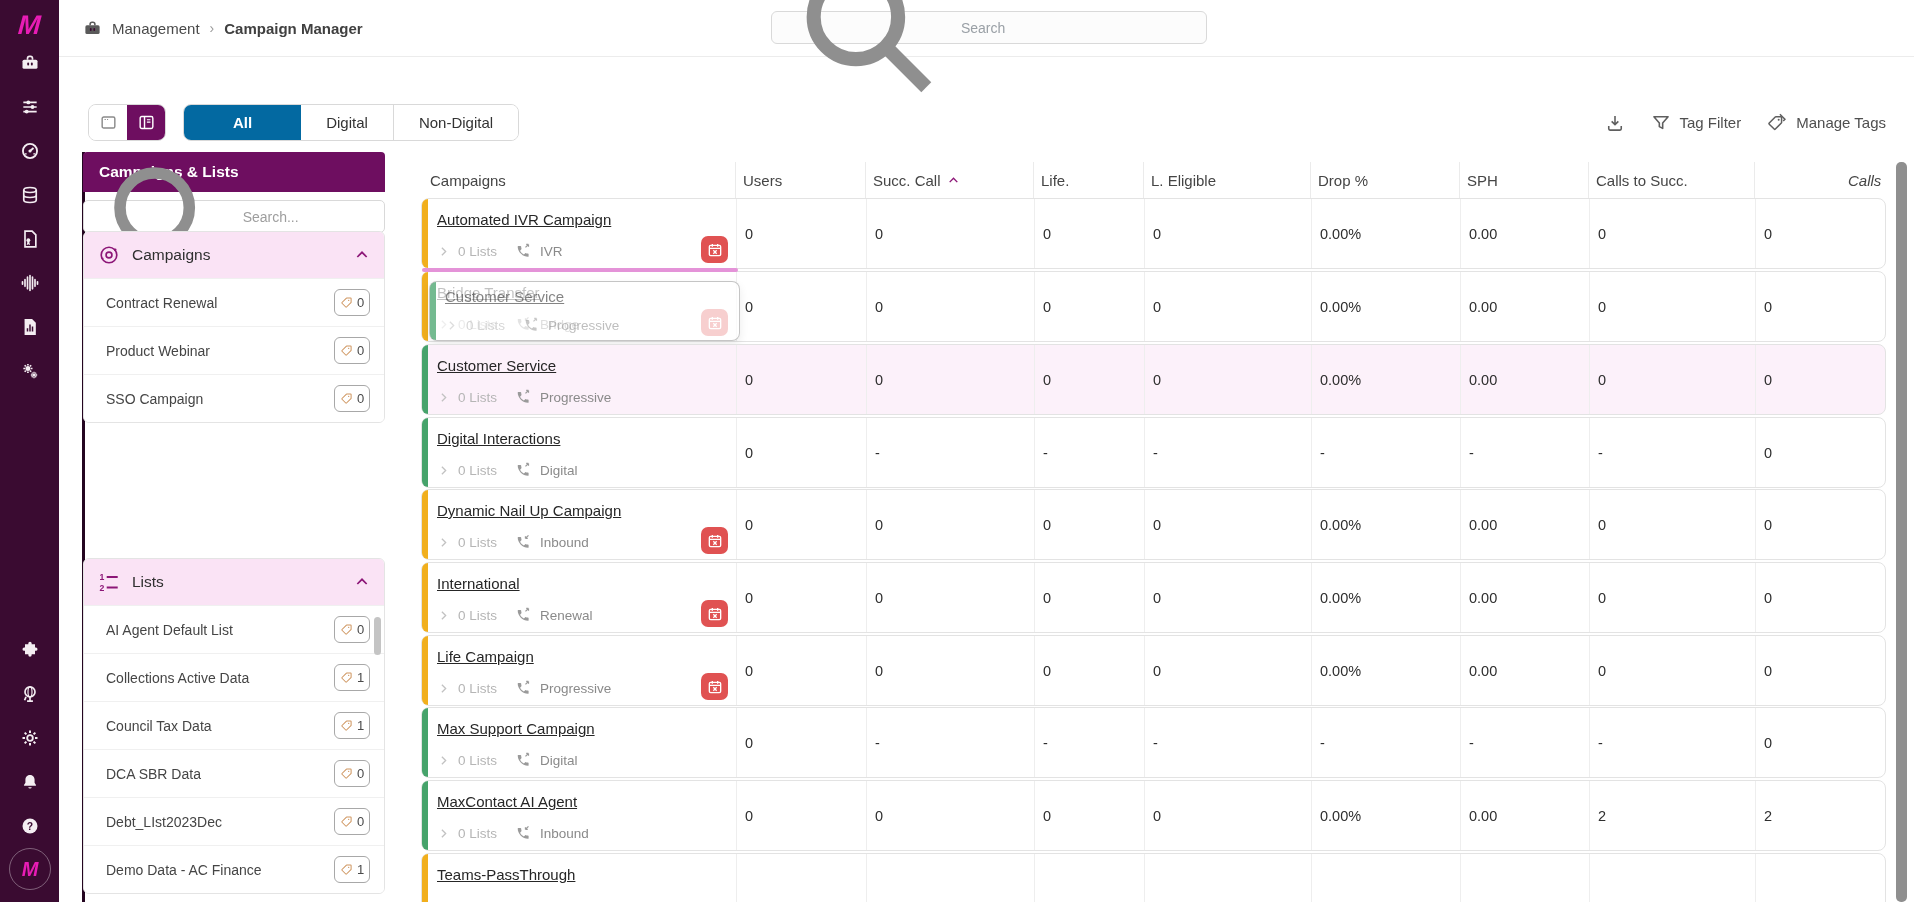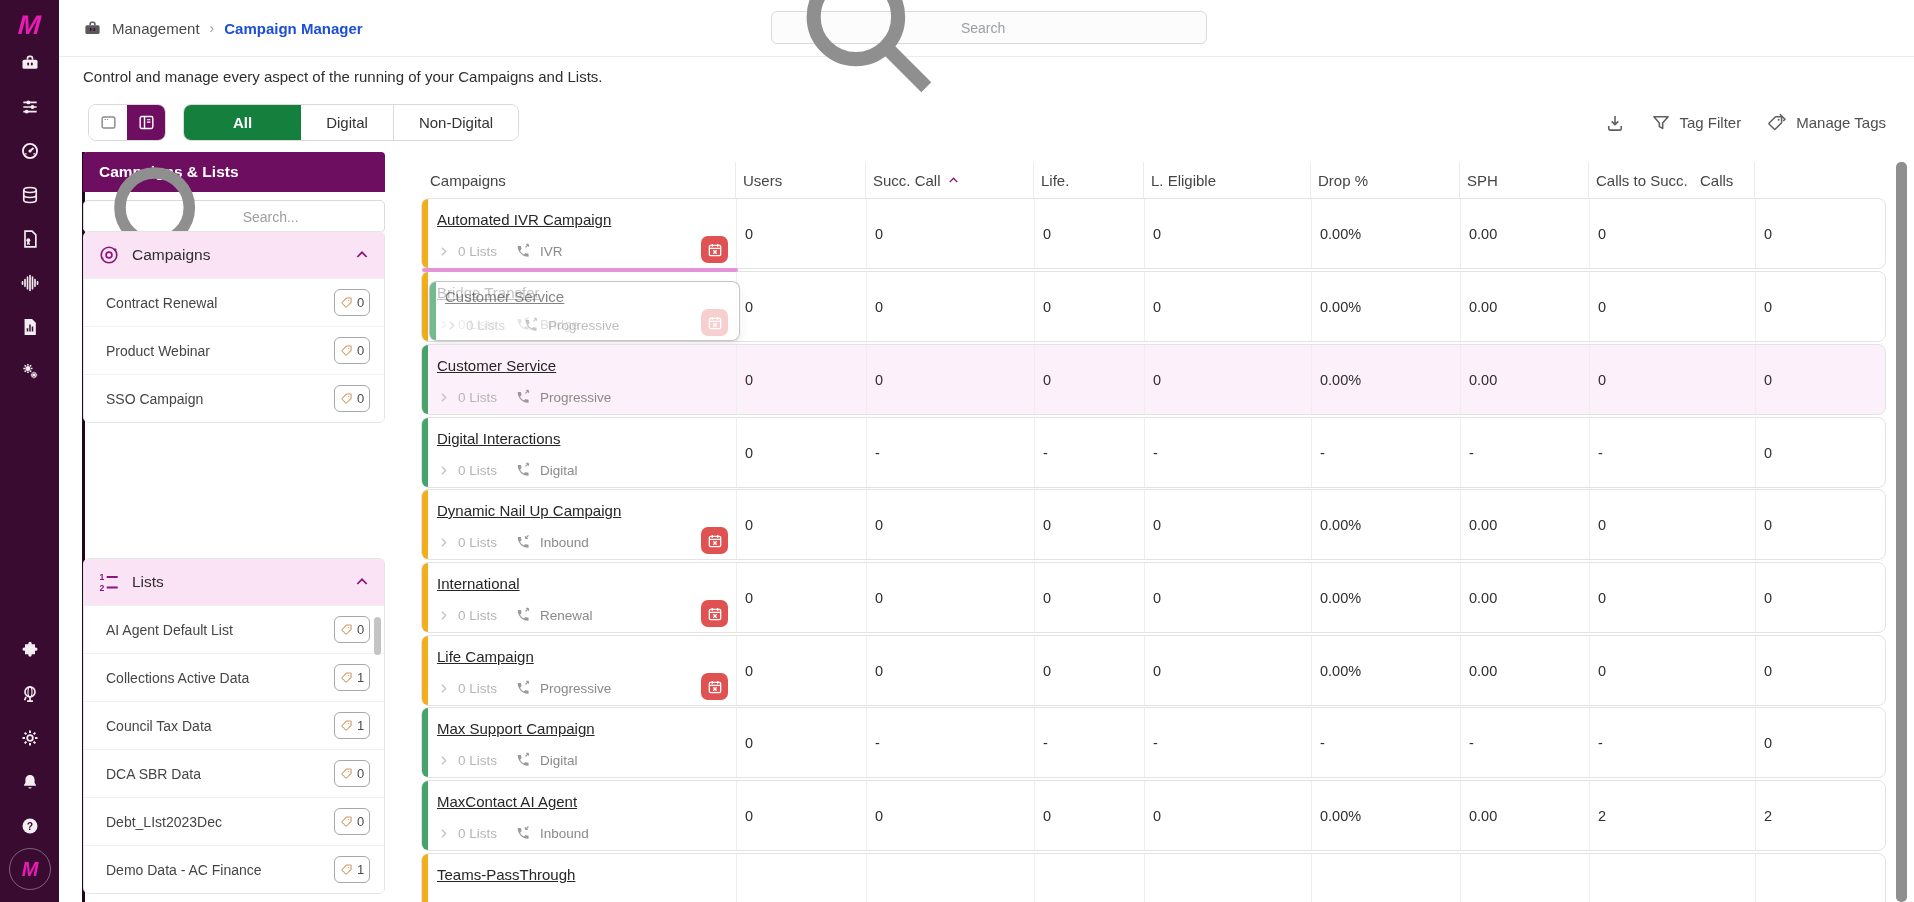--- a/index.html
+++ b/index.html
@@ -17,41 +17,41 @@
   .rail-avatar{position:absolute;left:9px;top:848px;width:40px;height:40px;border-radius:50%;
     border:1.5px solid rgba(255,255,255,.35);display:flex;align-items:center;justify-content:center;
     color:#e81cb5;font-weight:800;font-style:italic;font-size:20px;}
 
   
   .topbar-line{position:absolute;left:59px;top:56px;right:0;height:1px;background:#ececec;}
   .breadcrumb{position:absolute;left:83px;top:0;height:56px;display:flex;align-items:center;gap:10px;font-size:15px;color:#4a4a4a;}
   .breadcrumb .bc-icon{width:19px;height:19px;color:#5a5a5a;}
   .breadcrumb .bc-icon svg{width:19px;height:19px;display:block;}
   .bc-sep{color:#9b9b9b;font-size:14px;}
-  .bc-page{color:#1d4ed8;font-weight:700;}
+  .bc-page{color:#404040;font-weight:700;}
   .topsearch{position:absolute;left:771px;top:11px;width:436px;height:33px;border:1px solid #d9d9d9;border-radius:6px;
     background:#fcfcfc;display:flex;align-items:center;gap:8px;padding:0 10px;box-sizing:border-box;}
   .topsearch svg{width:16px;height:16px;color:#8f8f8f;flex:0 0 auto;}
   .topsearch input{border:0;outline:0;background:transparent;font-size:14px;color:#333;width:100%;font-family:inherit;}
   .topsearch input::placeholder{color:#9aa0a6;}
 
   .subtitle{position:absolute;left:83px;top:68px;font-size:15px;color:#2e2e2e;}
 
   
   .viewtoggle{position:absolute;left:88px;top:104px;height:37px;display:flex;border-radius:8px;overflow:hidden;
     border:1px solid #d9d9d9;box-sizing:border-box;}
   .vt-btn{width:38px;height:100%;display:flex;align-items:center;justify-content:center;background:#fff;color:#8a8a8a;}
   .vt-btn.active{background:#6e0e60;color:#fff;}
   .vt-btn svg{width:19px;height:19px;}
   .tabs{position:absolute;left:183px;top:104px;height:37px;display:flex;border:1px solid #d9d9d9;border-radius:8px;
     overflow:hidden;box-sizing:border-box;background:#fff;}
   .tab{display:flex;align-items:center;justify-content:center;font-size:15px;color:#333;background:#fff;
     border-right:1px solid #d9d9d9;}
   .tab:last-child{border-right:0;}
-  .tab.active{background:#15803d;color:#fff;font-weight:700;border-right:0;}
+  .tab.active{background:#0369a1;color:#fff;font-weight:700;border-right:0;}
   .actions{position:absolute;top:104px;right:28px;height:37px;display:flex;align-items:center;gap:26px;color:#4f4f4f;}
   .action{display:flex;align-items:center;gap:9px;font-size:15px;color:#4f4f4f;}
   .action svg{width:20px;height:20px;color:#5f5f5f;}
 
   
   .panel-edge{position:absolute;left:82px;top:152px;width:3px;height:750px;background:#240520;}
   .panel-header{position:absolute;left:83px;top:152px;width:302px;height:40px;background:#6e0e60;color:#fff;
     display:flex;align-items:center;padding-left:16px;box-sizing:border-box;font-size:15.5px;font-weight:700;
     border-radius:4px 4px 0 0;}
   .panel-search{position:absolute;left:83px;top:200px;width:302px;height:33px;border:1px solid #d9d9d9;border-radius:5px;
@@ -219,21 +219,20 @@
   <div class="topsearch">
     <span id="topsearch-icon" style="display:flex">
         <svg class="" viewBox="0 0 24 24" xmlns="http://www.w3.org/2000/svg" style="width:100%;height:100%;display:block">
           <circle cx="10.5" cy="10.5" r="6" fill="none" stroke="currentColor" stroke-width="2"></circle>
           <path d="M15 15l5.5 5.5" stroke="currentColor" stroke-width="2"></path>
         </svg>
       </span>
     <input type="text" placeholder="Search" style="">
   </div>
 
-  <div class="subtitle">Control and manage every aspect of the running of your Campaigns and Lists.</div>
 
   <div class="viewtoggle">
     <div class="vt-btn">
         <span id="vt1" style="width: 19px; height: 19px; display: flex;">
           <svg class="" viewBox="0 0 24 24" xmlns="http://www.w3.org/2000/svg" style="width:100%;height:100%;display:block">
             <rect x="4" y="5" width="16" height="14" rx="2" fill="none" stroke="currentColor" stroke-width="1.8"></rect>
             <path d="M7 8.2h4.5" stroke="currentColor" stroke-width="1.4" stroke-dasharray="1.6 1.6" fill="none"></path>
           </svg>
         </span>
       </div>
@@ -462,21 +461,21 @@
       </div>
       <div class="thead-cell" style="left: 1318px;">
         <span>Drop %</span>
       </div>
       <div class="thead-cell" style="left: 1467px;">
         <span>SPH</span>
       </div>
       <div class="thead-cell" style="left: 1596px;">
         <span>Calls to Succ.</span>
       </div>
-      <div class="thead-cell" style="left: 1700px;">
+      <div class="thead-cell" style="left: 1848px; font-style: italic;">
         <span>Calls</span>
       </div>
       <div class="thead-sep" style="left: 735px;"></div>
       <div class="thead-sep" style="left: 865px;"></div>
       <div class="thead-sep" style="left: 1033px;"></div>
       <div class="thead-sep" style="left: 1143px;"></div>
       <div class="thead-sep" style="left: 1310px;"></div>
       <div class="thead-sep" style="left: 1459px;"></div>
       <div class="thead-sep" style="left: 1588px;"></div>
       <div class="thead-sep" style="left: 1754px;"></div>

